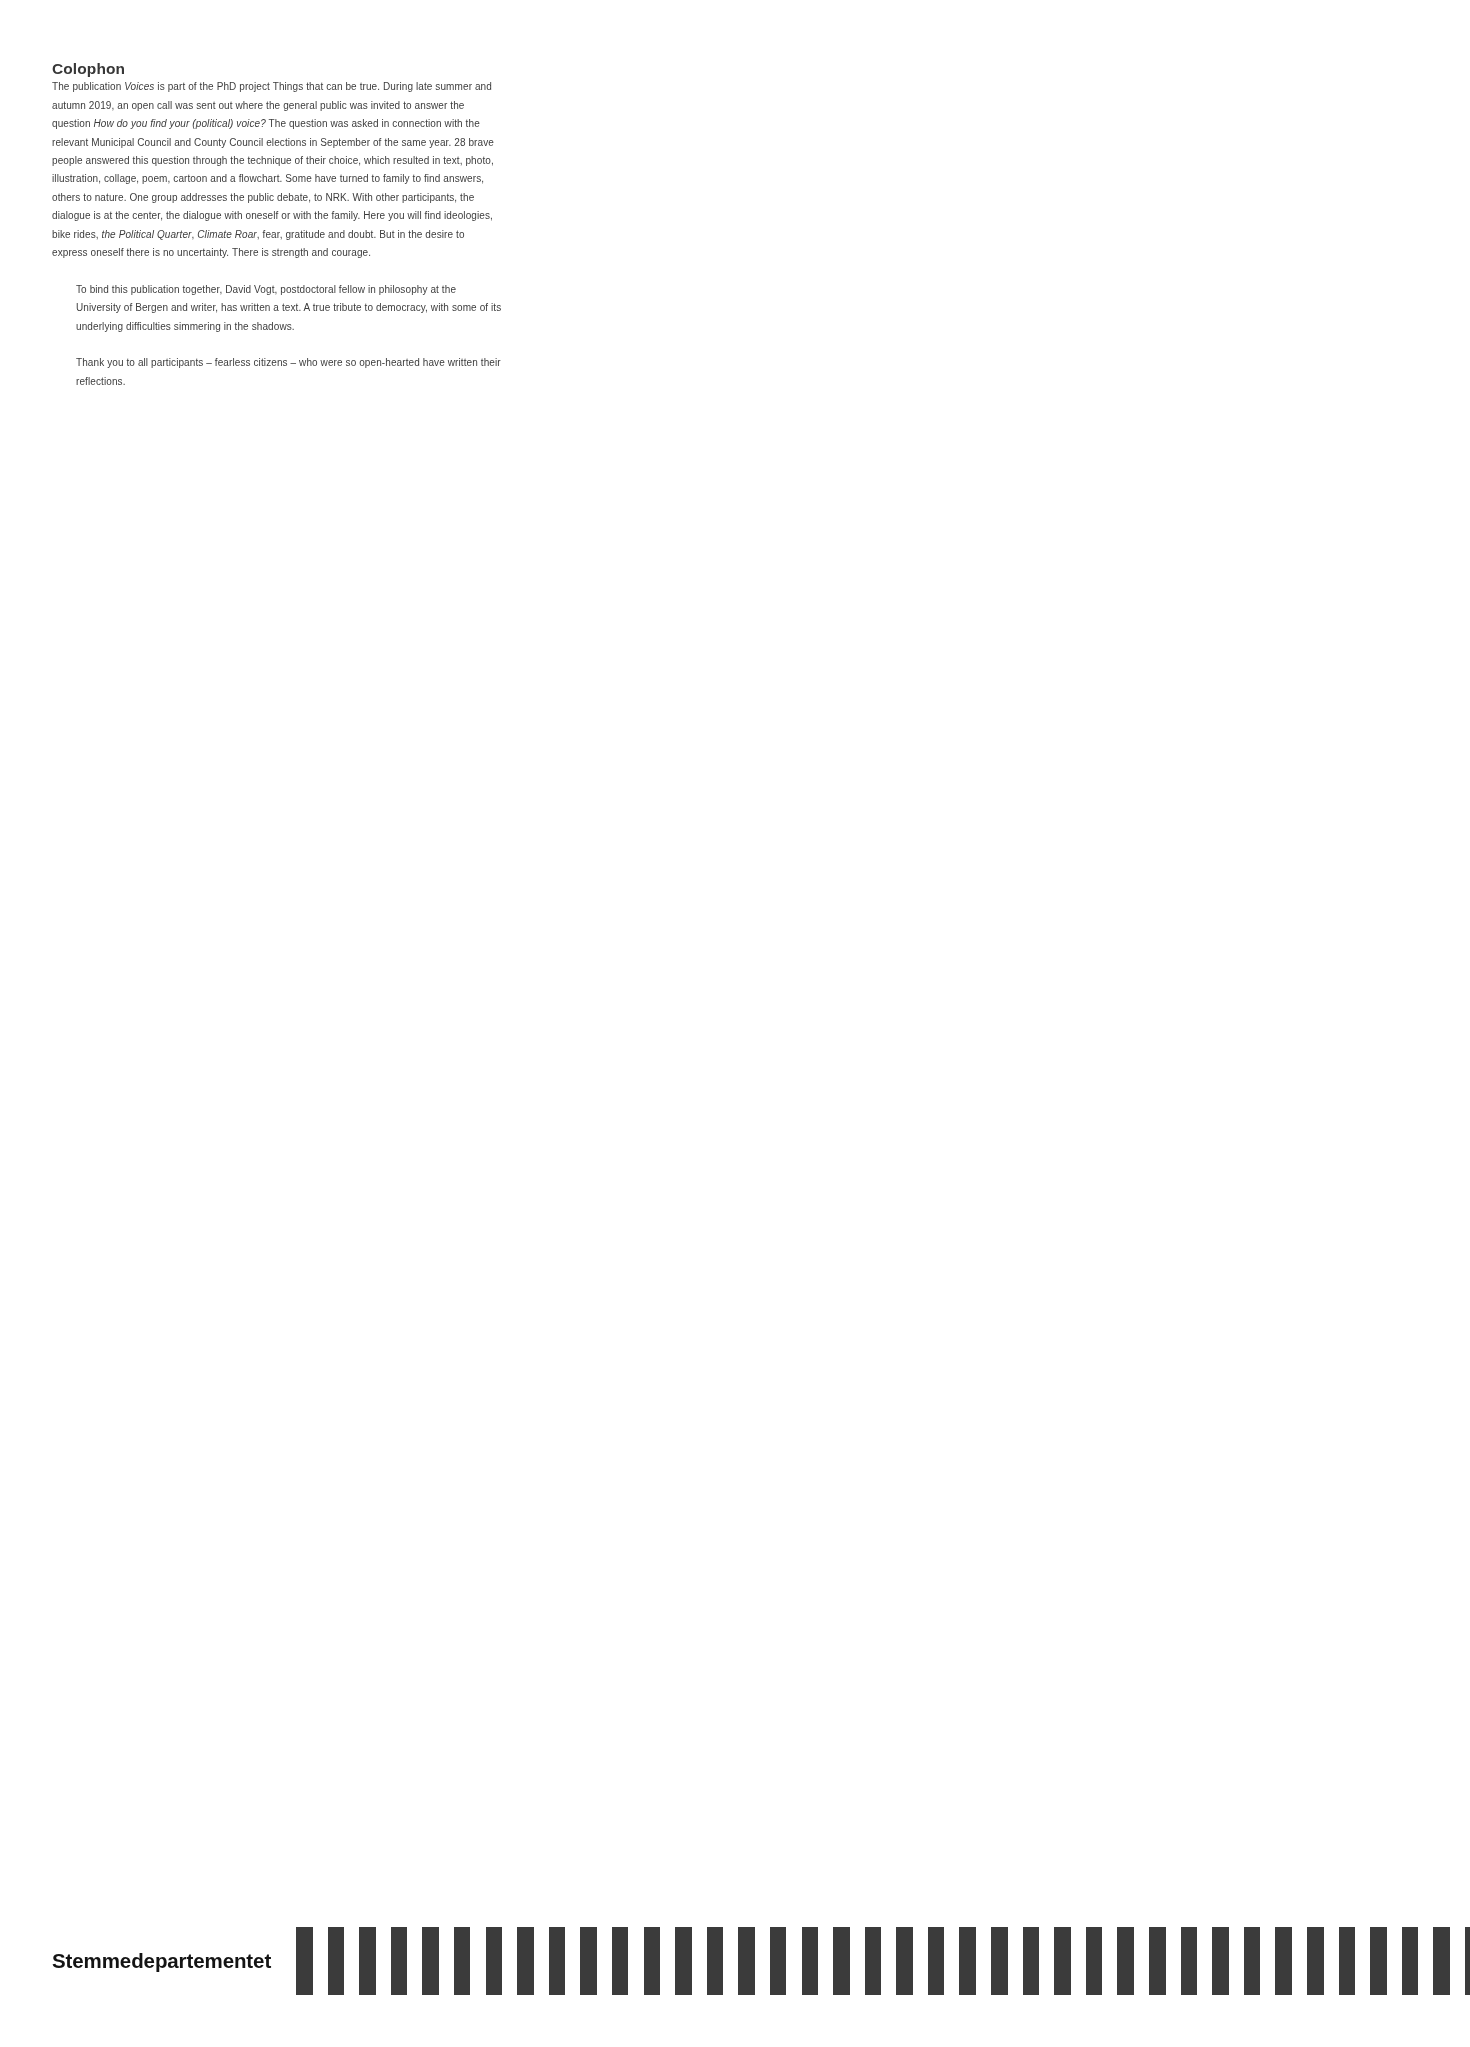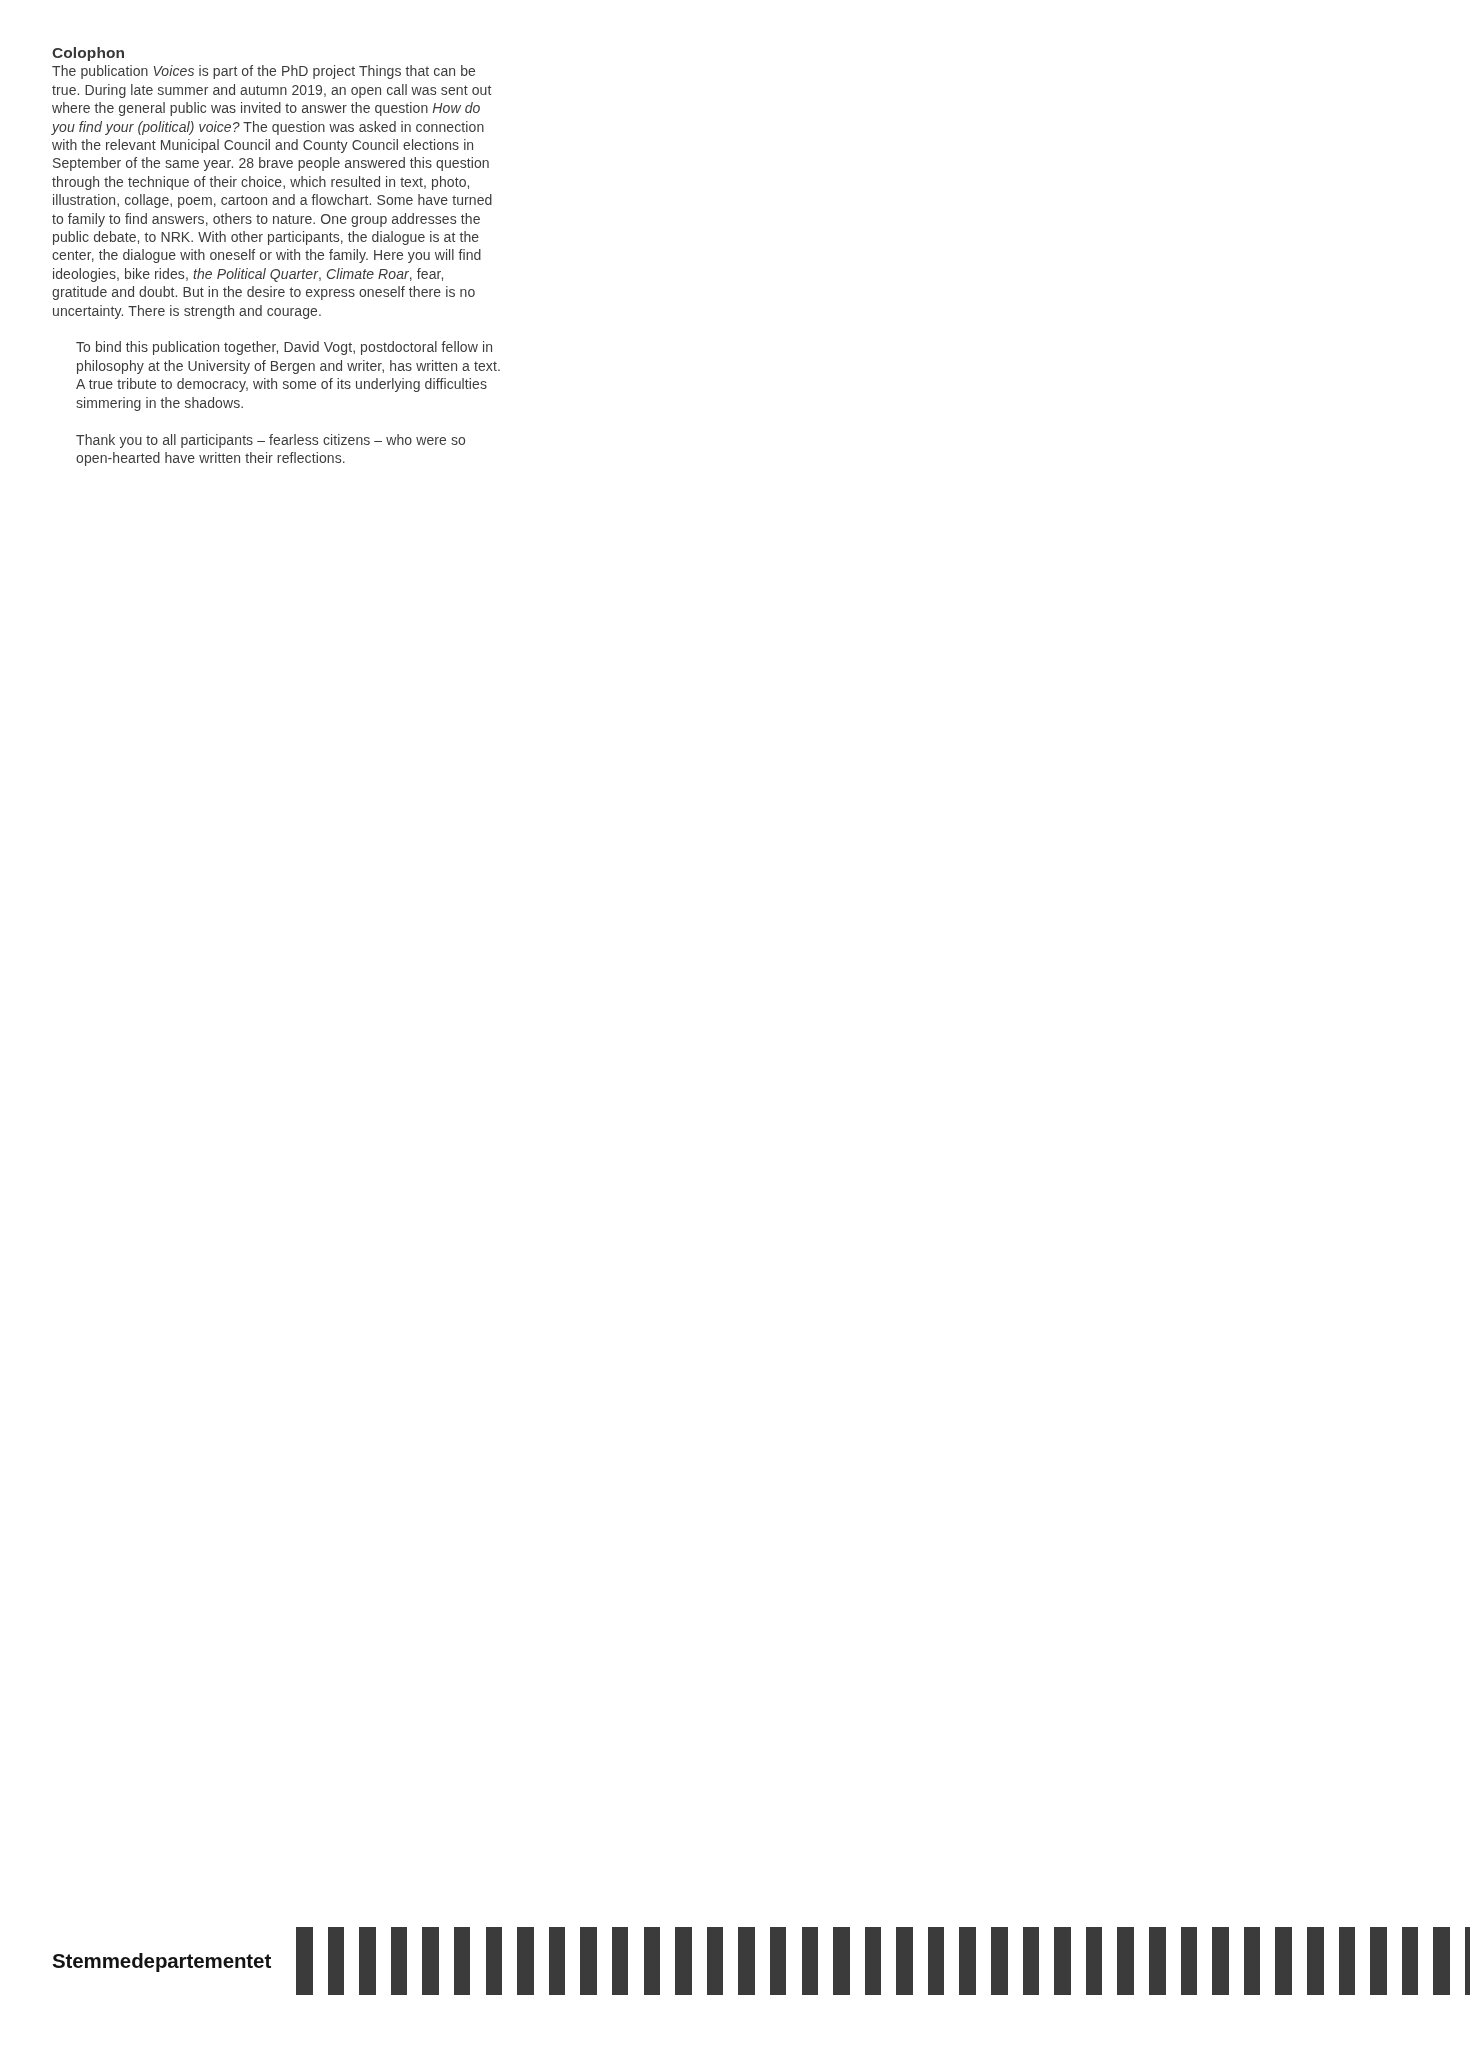--- a/index.html
+++ b/index.html
@@ -13,34 +13,34 @@
     height: 2047px;
     background: #ffffff;
     overflow: hidden;
     font-family: "Liberation Sans", sans-serif;
   }
 
   
   .colophon {
     position: absolute;
     left: 52px;
-    top: 44px;
+    top: 60px;
     width: 450px;
   }
   .colophon-heading {
     margin: 0;
     font-size: 15.5px;
     line-height: 18.4px;
     font-weight: bold;
     color: #373737;
     letter-spacing: 0.1px;
   }
   .para {
     margin: 0;
-    font-size: 14px;
+    font-size: 10px;
     line-height: 18.4px;
     color: #3d3d3d;
     letter-spacing: 0.1px;
   }
   .para + .para {
     margin-top: 18.4px;
     margin-left: 24px;
   }
   .para em {
     font-style: italic;

